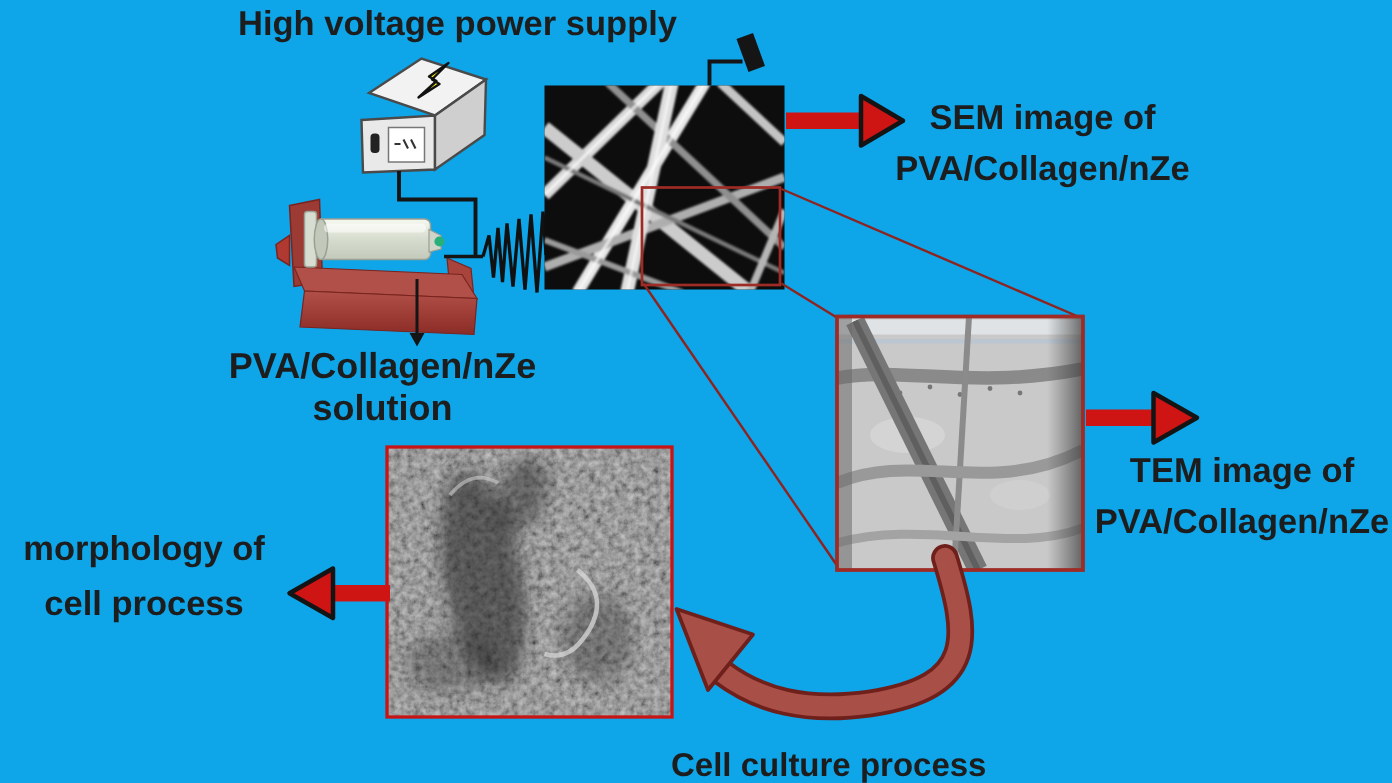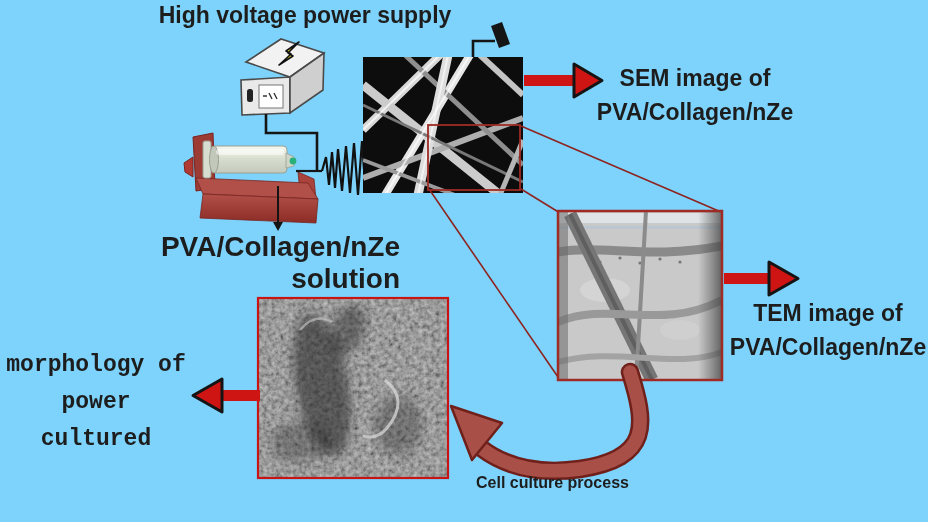--- a/index.html
+++ b/index.html
@@ -1,36 +1,36 @@
 <!DOCTYPE html>
 <html><head>
 <meta charset="utf-8">
 <style>
   html,body{margin:0;padding:0;background:#ffffff;}
   .canvas{
     position:relative;
     width:928px;height:522px;
-    background:#7dd3fc;
+    background:#0ea5e9;
     overflow:hidden;
     font-family:"Liberation Sans", sans-serif;
   }
   .lbl{
     position:absolute;
     color:#1d1d1d;
     font-weight:600;
     text-align:center;
     letter-spacing:0px;
   }
   .lbl .ln{display:block;}
   #title-label{left:140px;top:2px;width:330px;font-size:23px;}
-  #solution-label{left:110px;top:231px;width:290px;font-size:28px;text-align:right;}
+  #solution-label{left:110px;top:231px;width:290px;font-size:24px;}
   #sem-label{left:578px;top:61px;width:234px;font-size:23px;line-height:34px;text-align:center;}
   #tem-label{left:723px;top:296px;width:210px;font-size:23px;line-height:34px;}
-  #cell-culture-label{left:435px;top:474px;width:235px;font-size:16px;}
-  #morphology-label{left:2px;top:347px;width:188px;font-size:23px;line-height:37px;font-family:Liberation Mono, monospace;}
+  #cell-culture-label{left:435px;top:497px;width:235px;font-size:22px;}
+  #morphology-label{left:2px;top:347px;width:188px;font-size:23px;line-height:37px;}
   svg{position:absolute;left:0;top:0;}
 </style>
 </head>
 <body>
 
 <div class="canvas">
 
   <svg width="928" height="522" viewBox="0 0 928 522">
     <defs>
       <clipPath id="semClip">
@@ -213,16 +213,16 @@
 
   <div class="lbl" id="tem-label">
     <span class="ln">TEM image of</span>
     <span class="ln">PVA/Collagen/nZe</span>
   </div>
 
   <div class="lbl" id="cell-culture-label">Cell culture process</div>
 
   <div class="lbl" id="morphology-label">
     <span class="ln">morphology of</span>
-    <span class="ln">power cultured</span>
+    <span class="ln">cell process</span>
   </div>
 
 </div>
 
 </body></html>

